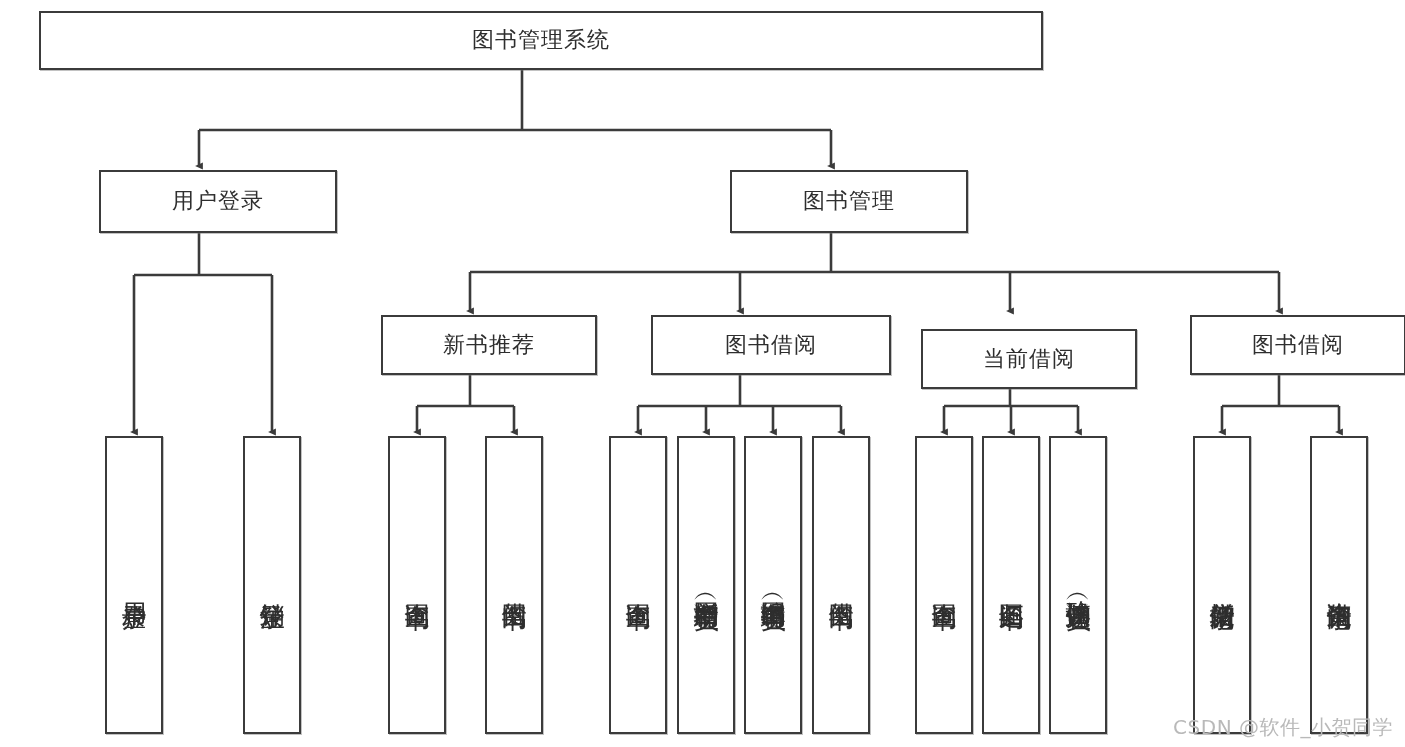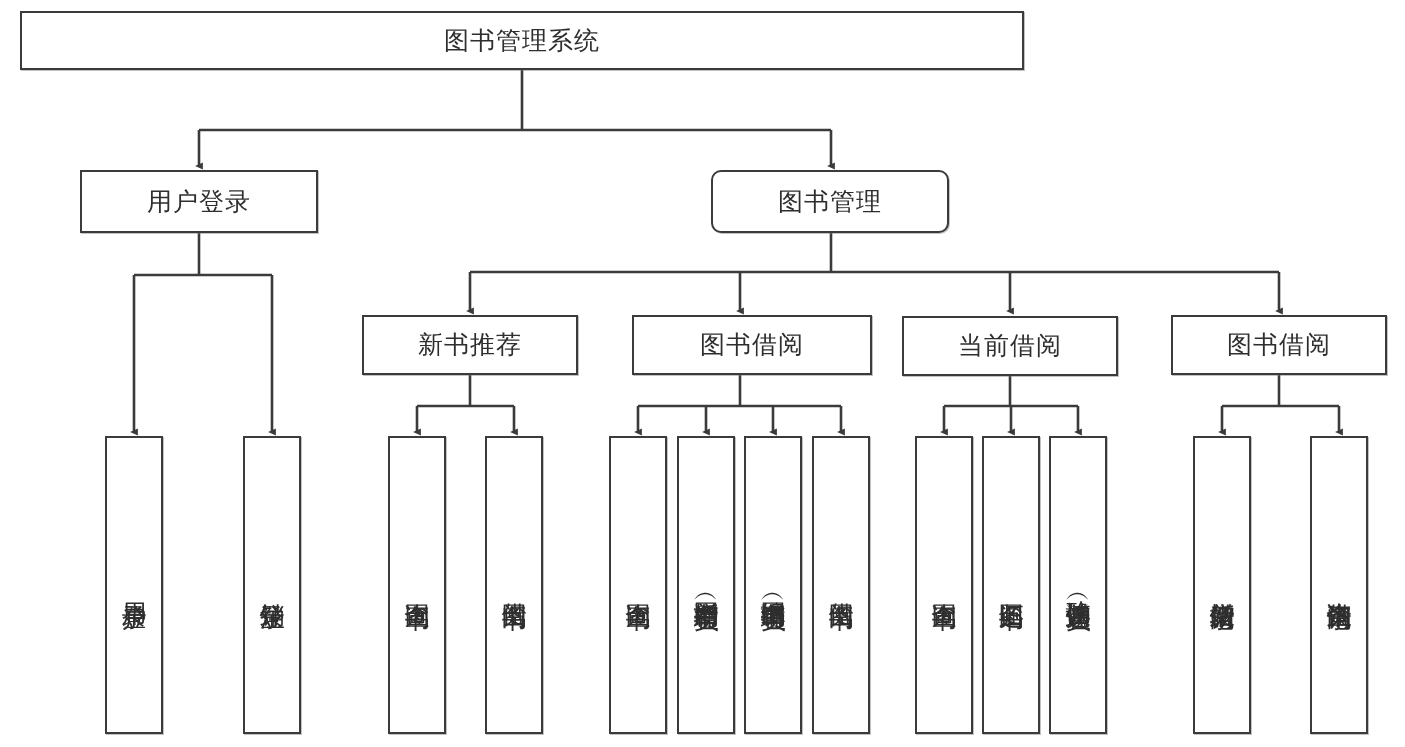--- a/index.html
+++ b/index.html
@@ -32,24 +32,25 @@
     background: #ffffff;
     border: 2px solid #3b3b3b;
     box-shadow: 1px 1px 0 0 rgba(120,120,120,0.45);
     display: flex;
     align-items: center;
     justify-content: center;
     color: #2e2e2e;
     overflow: hidden;
   }
   .node-h {
-    font-size: 25px;
+    font-size: 22px;
     letter-spacing: 1px;
     line-height: 1.1;
     white-space: nowrap;
+    margin-left: 19px;
   }
   .node-v {
     font-size: 25px;
     line-height: 1.18;
     writing-mode: vertical-rl;
     text-orientation: upright;
     align-items: center;
     justify-content: center;
     letter-spacing: 1px;
     padding: 2px 0;
@@ -126,31 +127,31 @@
     </g>
   </svg>
 
   <div class="node node-h" style="left:20px; top:11px; width:1004px; height:59px;">
     <span>图书管理系统</span>
   </div>
 
   <div class="node node-h" style="left:80px; top:170px; width:238px; height:63px;">
     <span>用户登录</span>
   </div>
-  <div class="node node-h" style="left:711px; top:170px; width:238px; height:63px;border-radius:10px;">
+  <div class="node node-h" style="left:711px; top:170px; width:238px; height:63px;">
     <span>图书管理</span>
   </div>
 
   <div class="node node-h" style="left:362px; top:315px; width:216px; height:60px;">
     <span>新书推荐</span>
   </div>
   <div class="node node-h" style="left:632px; top:315px; width:240px; height:60px;">
     <span>图书借阅</span>
   </div>
-  <div class="node node-h" style="left:902px; top:316px; width:216px; height:60px;">
+  <div class="node node-h" style="left:902px; top:329px; width:216px; height:60px;">
     <span>当前借阅</span>
   </div>
   <div class="node node-h" style="left:1171px; top:315px; width:216px; height:60px;">
     <span>图书借阅</span>
   </div>
 
   <div class="node node-v" style="left:105px; top:436px; width:58px; height:298px;">
     <span class="vlabel">用户登录</span>
   </div>
   <div class="node node-v" style="left:243px; top:436px; width:58px; height:298px;">
@@ -187,13 +188,14 @@
     <span class="vlabel">确认归还（管理员）</span>
   </div>
 
   <div class="node node-v" style="left:1193px; top:436px; width:58px; height:298px;">
     <span class="vlabel">新增借阅记录</span>
   </div>
   <div class="node node-v" style="left:1310px; top:436px; width:58px; height:298px;">
     <span class="vlabel">查询借阅记录</span>
   </div>
 
+  <div class="watermark">CSDN @软件_小贺同学</div>
 </div>
 
 </body></html>

